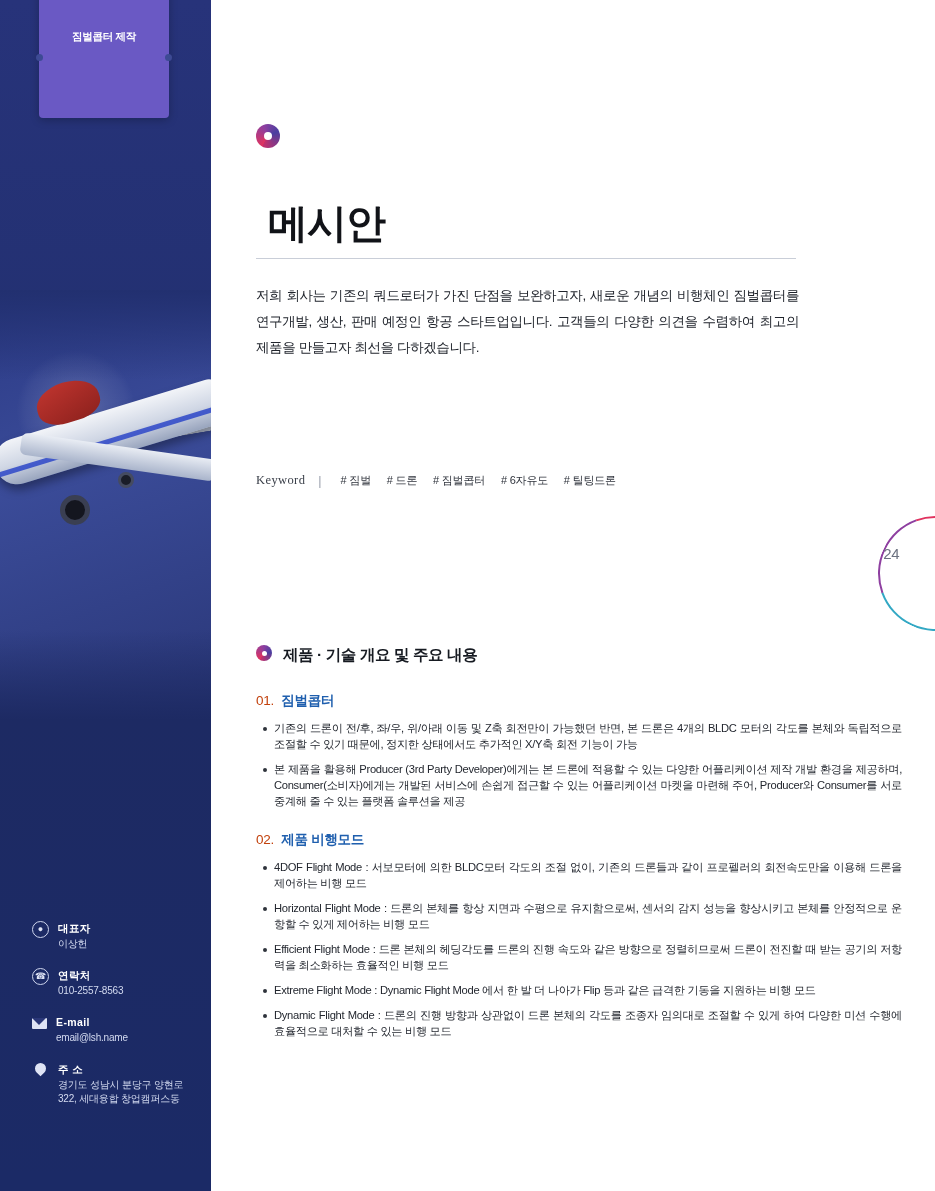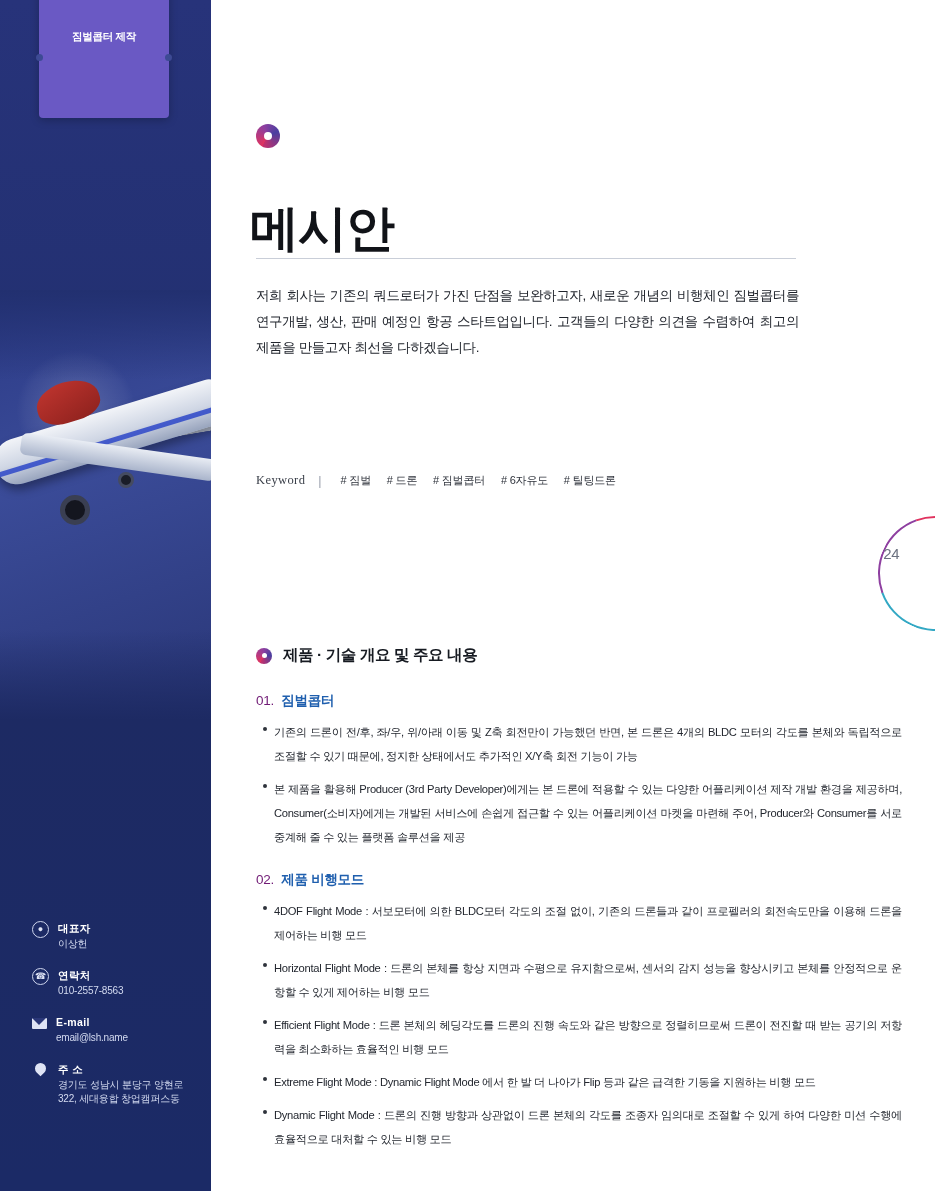--- a/index.html
+++ b/index.html
@@ -210,22 +210,22 @@
   }
   .logo-mark:after {
     content: "";
     width: 8px; height: 8px;
     border-radius: 50%;
     background: #ffffff;
   }
 
   .title {
     position: absolute;
-    left: 39px; top: 196px;
-    font-size: 49px;
+    left: 57px; top: 196px;
+    font-size: 40px;
     font-weight: bold;
     color: #111318;
     letter-spacing: -1px;
   }
   .title-rule {
     position: absolute;
     left: 45px; top: 258px;
     width: 540px; height: 1px;
     background: #c9ced8;
   }
@@ -274,21 +274,21 @@
     font-weight: normal;
     color: #6c7280;
     letter-spacing: -0.5px;
   }
 
   
   .sec-head {
     position: absolute;
     left: 45px; top: 645px;
     display: flex;
-    align-items: center;
+    align-items: flex-start;
   }
   .sec-dot {
     width: 16px; height: 16px;
     border-radius: 50%;
     background: conic-gradient(from 210deg, #e0335f 0%, #8e3fa0 40%, #4a3fa0 65%, #c7306a 100%);
     margin-right: 11px;
     display: flex; align-items: center; justify-content: center;
   }
   .sec-dot:after {
     content: "";
@@ -308,28 +308,28 @@
     left: 45px; top: 692px;
     width: 650px;
   }
   .block { margin-bottom: 22px; }
   .block-head {
     font-size: 13.5px;
     color: #2b6fb8;
     letter-spacing: -0.3px;
     margin-bottom: 10px;
   }
-  .block-head .num { color: #701a75; margin-right: 4px; }
+  .block-head .num { color: #c2410c; margin-right: 4px; }
   .block-head .name { color: #1f5fae; font-weight: bold; }
 
   ul.bullets { list-style: none; padding-left: 18px; }
   ul.bullets li {
     position: relative;
     font-size: 11.2px;
-    line-height: 24px;
+    line-height: 16px;
     color: #23272f;
     letter-spacing: -0.3px;
     margin-bottom: 9px;
     text-align: justify;
     padding-right: 4px;
   }
   ul.bullets li:before {
     content: "";
     position: absolute;
     left: -11px; top: 7px;

